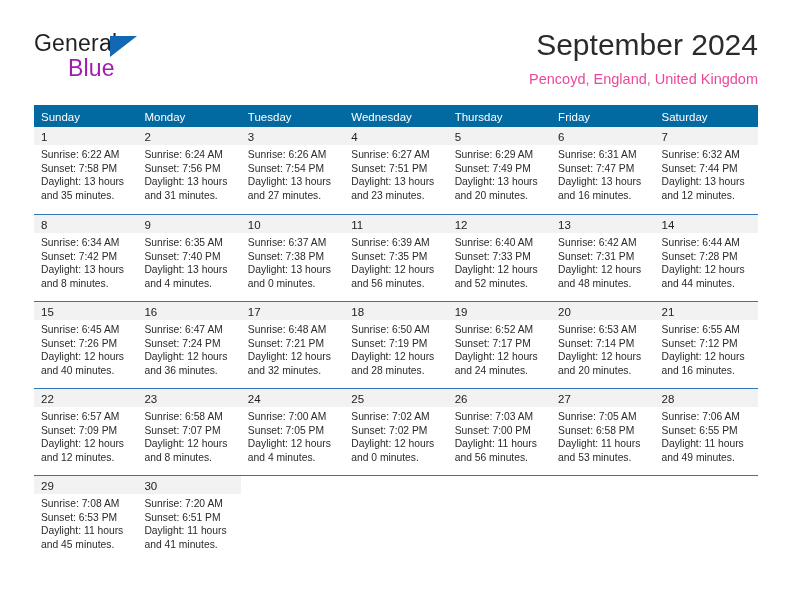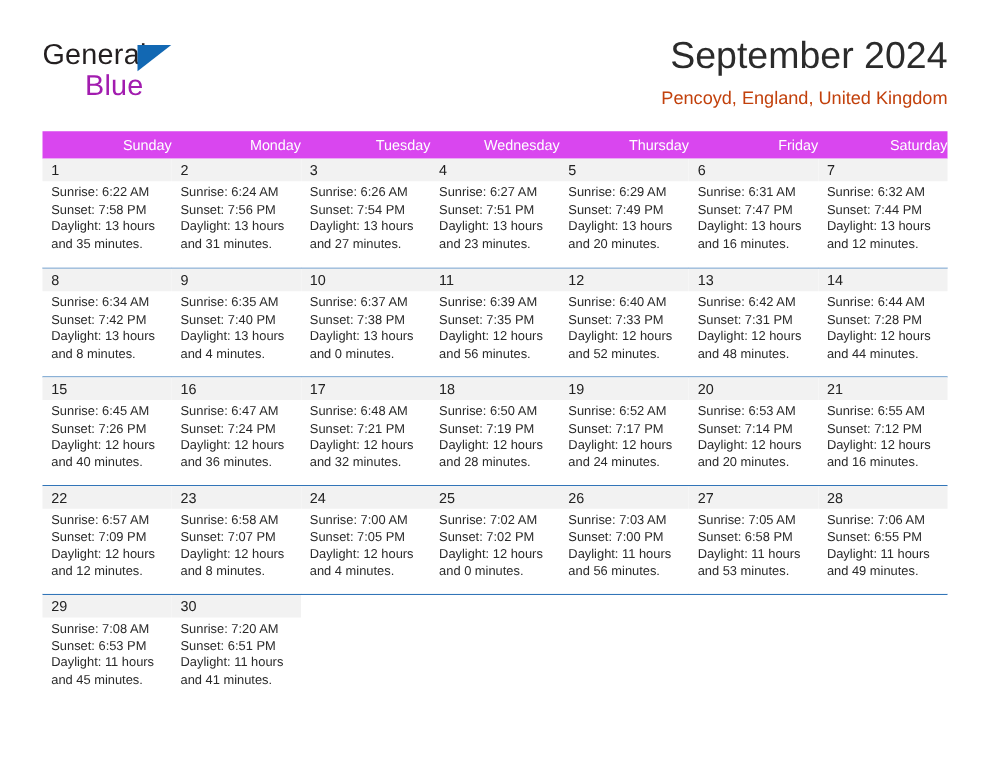--- a/index.html
+++ b/index.html
@@ -69,37 +69,36 @@
     text-align: right;
   }
   .cal-title {
     font-size: 30px;
     color: #2b2b2b;
     line-height: 34px;
     white-space: nowrap;
   }
   .cal-subtitle {
     font-size: 14.5px;
-    color: #c2410c;
+    color: #ec4899;
     line-height: 22px;
     margin-top: 6px;
     white-space: nowrap;
   }
 
   
   .calendar {
     position: absolute;
     left: 34px;
     top: 105px;
     width: 724px;
   }
   .weekday-row {
     display: flex;
-    background: #d946ef;
-    text-align: right;
+    background: #0369a1;
   }
   .weekday {
     flex: 1 1 0;
     box-sizing: border-box;
     padding: 5px 0 5px 7px;
     color: #ffffff;
     font-size: 11.5px;
     line-height: 15px;
     height: 22px;
   }

